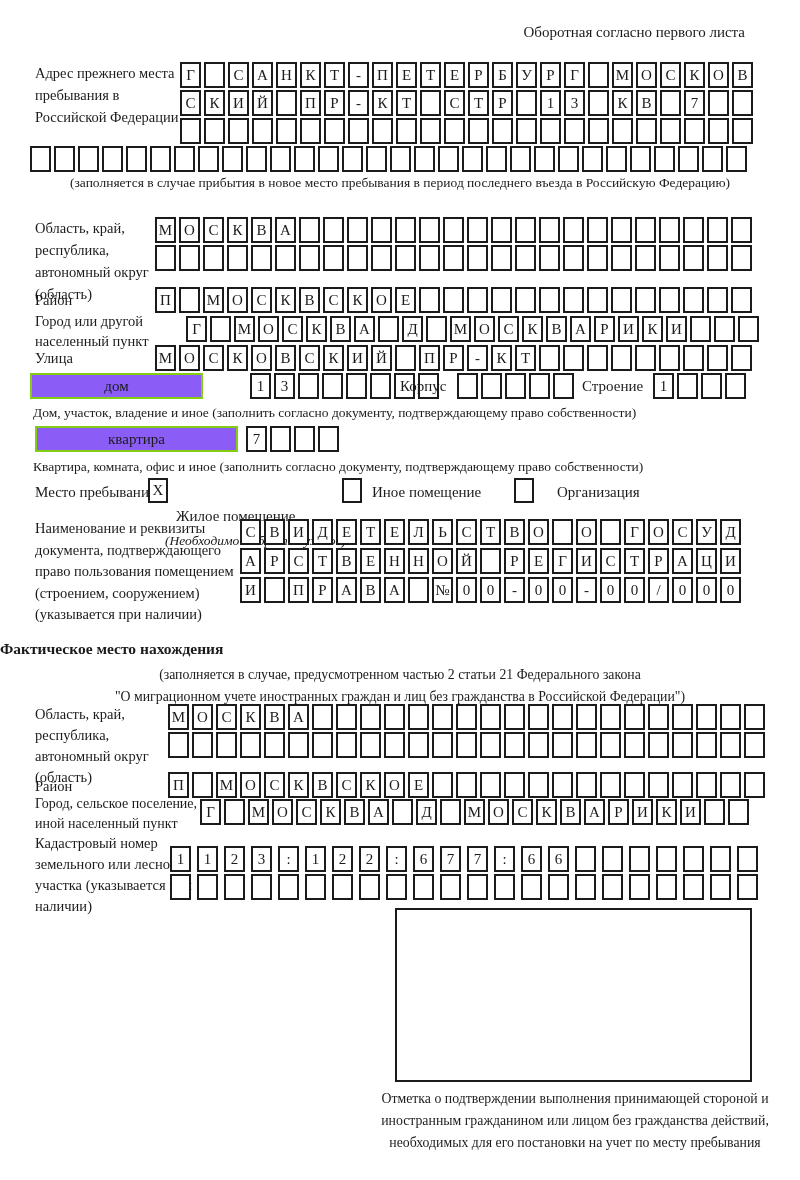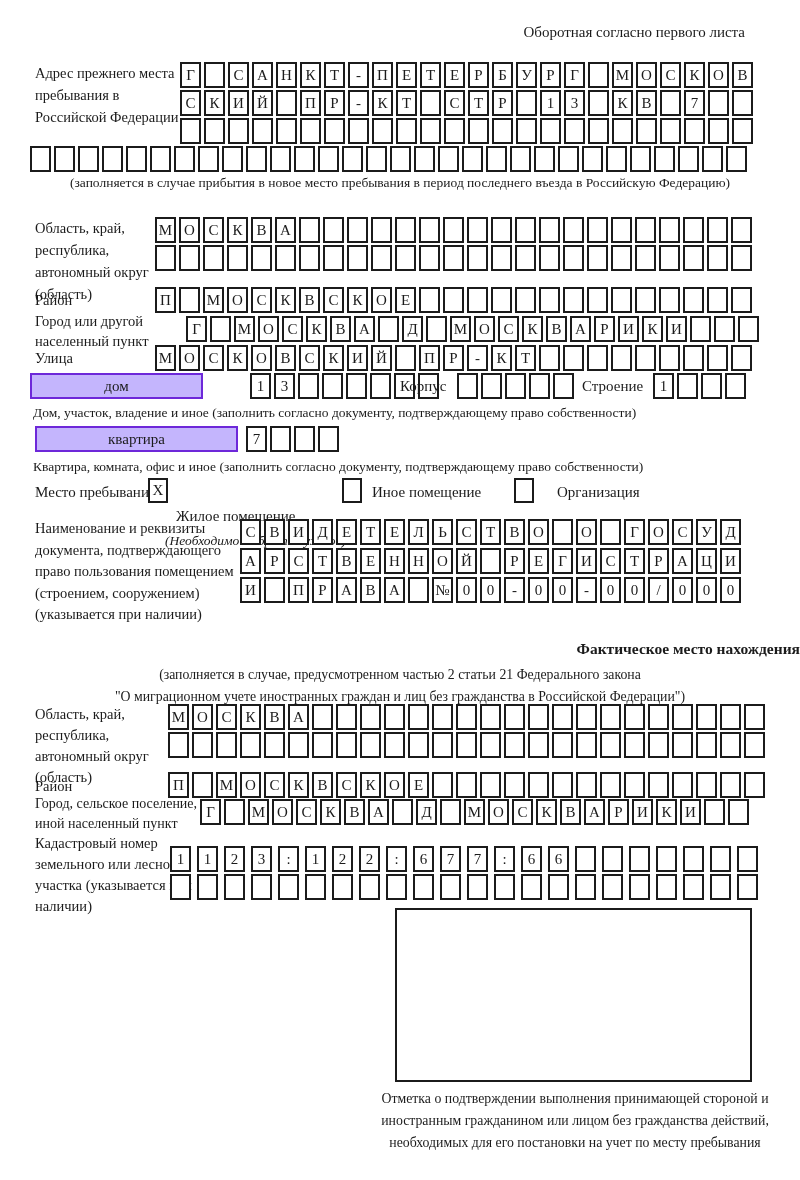--- a/index.html
+++ b/index.html
@@ -3,27 +3,27 @@
 <meta charset="utf-8">
 <style>
   html,body{margin:0;padding:0;background:#fff;}
   #page{position:relative;width:800px;height:1180px;background:#fff;color:#1b1b1b;
         font-family:"Liberation Serif","DejaVu Serif",serif;overflow:hidden;}
   .abs{position:absolute;}
   .lbl{position:absolute;font-size:14.5px;line-height:22px;}
   .cap{position:absolute;font-size:13.5px;line-height:18px;}
   .center{left:0;width:100%;text-align:center;}
   .h1{position:absolute;left:0;width:100%;text-align:center;font-weight:bold;font-size:16px;}
-  .h2{position:absolute;left:0;width:100%;text-align:right;font-weight:bold;font-size:15.5px;}
+  .h2{position:absolute;left:0;width:100%;text-align:left;font-weight:bold;font-size:15.5px;}
   .boxrow{position:absolute;white-space:nowrap;height:26px;}
   .cell{display:inline-block;width:21px;height:26px;box-sizing:border-box;border:2px solid #1b1b1b;
         margin-right:3px;text-align:center;font-size:15px;line-height:22px;vertical-align:top;background:#fff;}
   .boxrow.wide .cell{margin-right:6px;}
-  .widebox{position:absolute;box-sizing:border-box;border:2px solid #6d28d9;height:26px;
-           text-align:center;font-size:15px;line-height:22px;background:#c4b5fd;}
+  .widebox{position:absolute;box-sizing:border-box;border:2px solid #84cc16;height:26px;
+           text-align:center;font-size:15px;line-height:22px;background:#8b5cf6;}
   .cb{position:absolute;box-sizing:border-box;width:20px;height:25px;border:2px solid #1b1b1b;
       text-align:center;font-size:15px;line-height:21px;background:#fff;}
   .inline-lbl{position:absolute;font-size:15px;line-height:22px;white-space:nowrap;}
   .stampbox{position:absolute;box-sizing:border-box;border:2px solid #1b1b1b;background:#fff;}
 </style>
 </head>
 <body>
 
 <div id="page">
 

